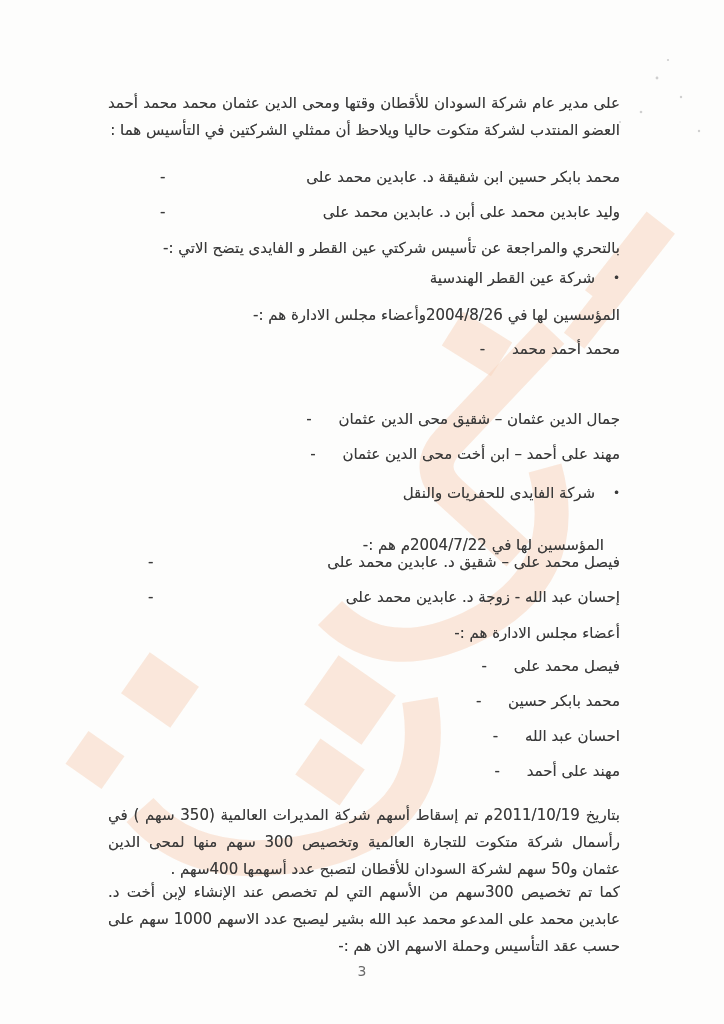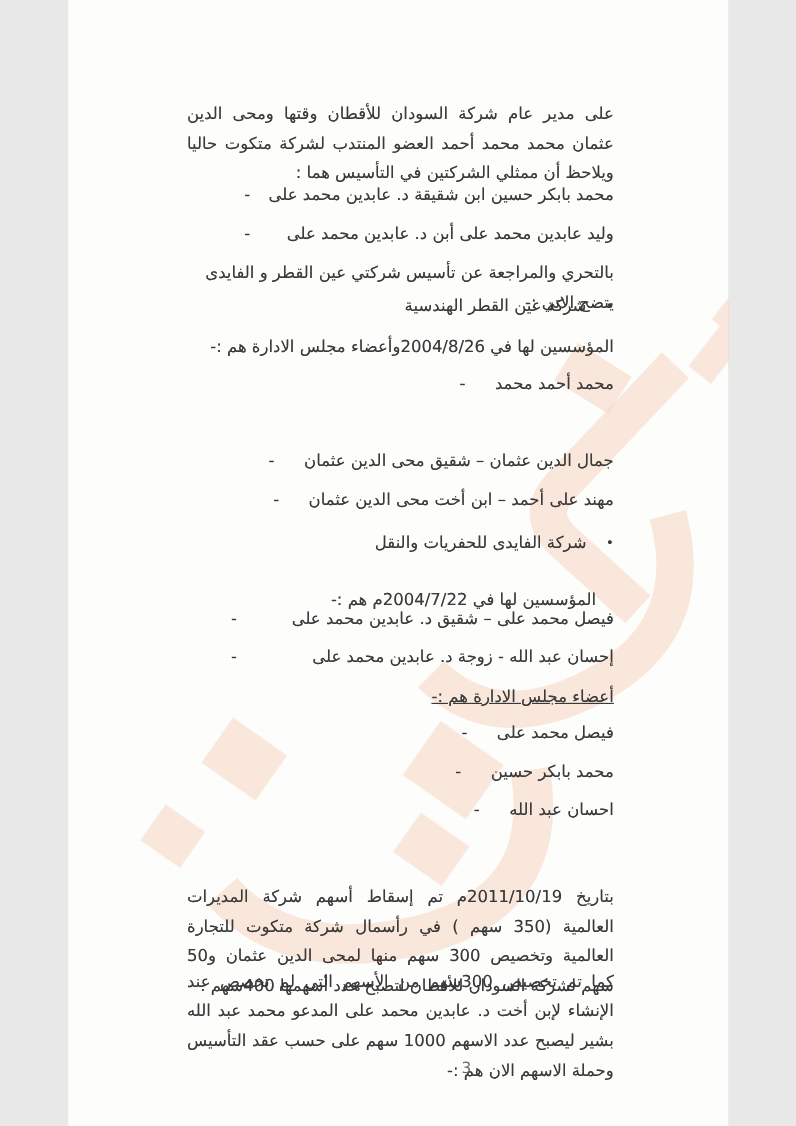--- a/index.html
+++ b/index.html
@@ -1,18 +1,18 @@
 <!DOCTYPE html>
 <html lang="ar"><head>
 <meta charset="utf-8">
 <style>
   html,body{margin:0;padding:0;background:#e8e8e8;}
   .page{
     position:relative;
-    width:600px;height:1024px;
+    width:724px;height:1024px;
     margin:0 auto;
     background:#fdfdfc;
     overflow:hidden;
     font-family:"DejaVu Sans",sans-serif;
     direction:rtl;
   }
   .wm{position:absolute;top:0;left:0;z-index:0;pointer-events:none;}
   .block{
     position:absolute;left:108px;right:104px;z-index:2;
     text-align:right;
@@ -106,34 +106,38 @@
 
   <div class="row far2" style="top:551px">
     <span class="t">فيصل محمد على – شقيق د. عابدين محمد على</span>
     <span class="m">-</span>
   </div>
   <div class="row far2" style="top:586px">
     <span class="t">إحسان عبد الله  - زوجة د. عابدين محمد على</span>
     <span class="m">-</span>
   </div>
 
-  <p class="block" style="top:620px;margin:0;text-decoration:underline;">أعضاء مجلس الادارة هم :-</p>
+  <p class="block" style="top:620px;margin:0;">أعضاء مجلس الادارة هم :-</p>
 
   <div class="row" style="top:655px">
     <span class="t">فيصل محمد على</span>
     <span class="m">-</span>
   </div>
   <div class="row" style="top:690px">
     <span class="t">محمد بابكر حسين</span>
     <span class="m">-</span>
   </div>
   <div class="row" style="top:725px">
     <span class="t">احسان عبد الله</span>
     <span class="m">-</span>
   </div>
+  <div class="row" style="top:760px">
+    <span class="t">مهند على أحمد</span>
+    <span class="m">-</span>
+  </div>
 
   <p class="block just" style="top:802px;margin:0;">بتاريخ 2011/10/19م تم إسقاط أسهم شركة المديرات العالمية (350 سهم ) في رأسمال شركة متكوت للتجارة العالمية وتخصيص 300 سهم منها لمحى الدين عثمان و50 سهم لشركة السودان للأقطان لتصبح عدد أسهمها 400سهم .</p>
 
   <p class="block just" style="top:879px;margin:0;">كما تم تخصيص 300سهم من الأسهم التي لم تخصص عند الإنشاء لإبن أخت د. عابدين محمد على المدعو محمد عبد الله بشير ليصبح عدد الاسهم 1000 سهم على حسب عقد التأسيس وحملة الاسهم الان هم :-</p>
 
   <div class="pagenum">3</div>
 
 </div>
 
 </body></html>

